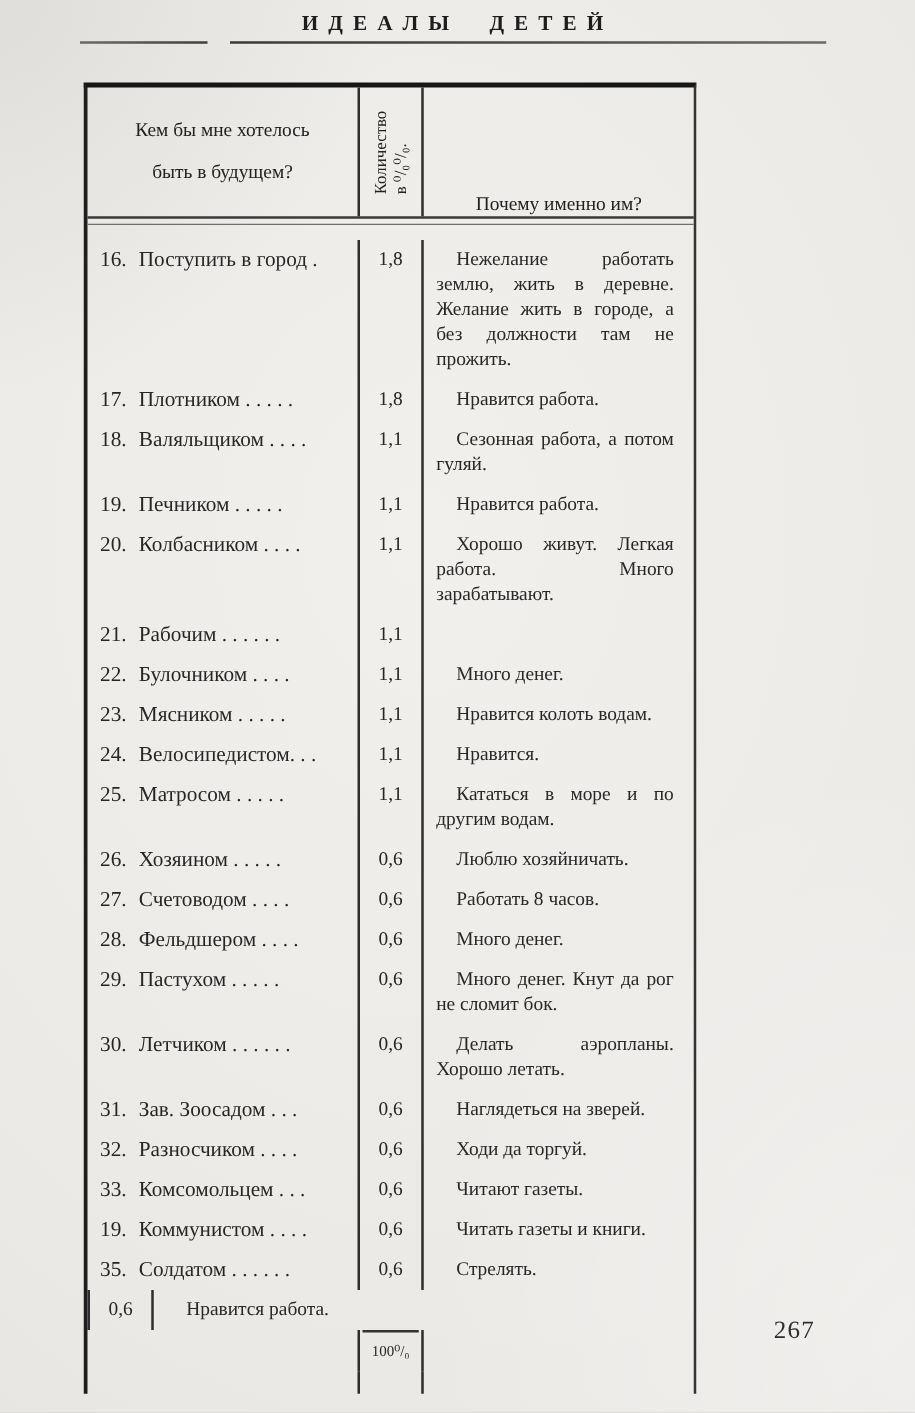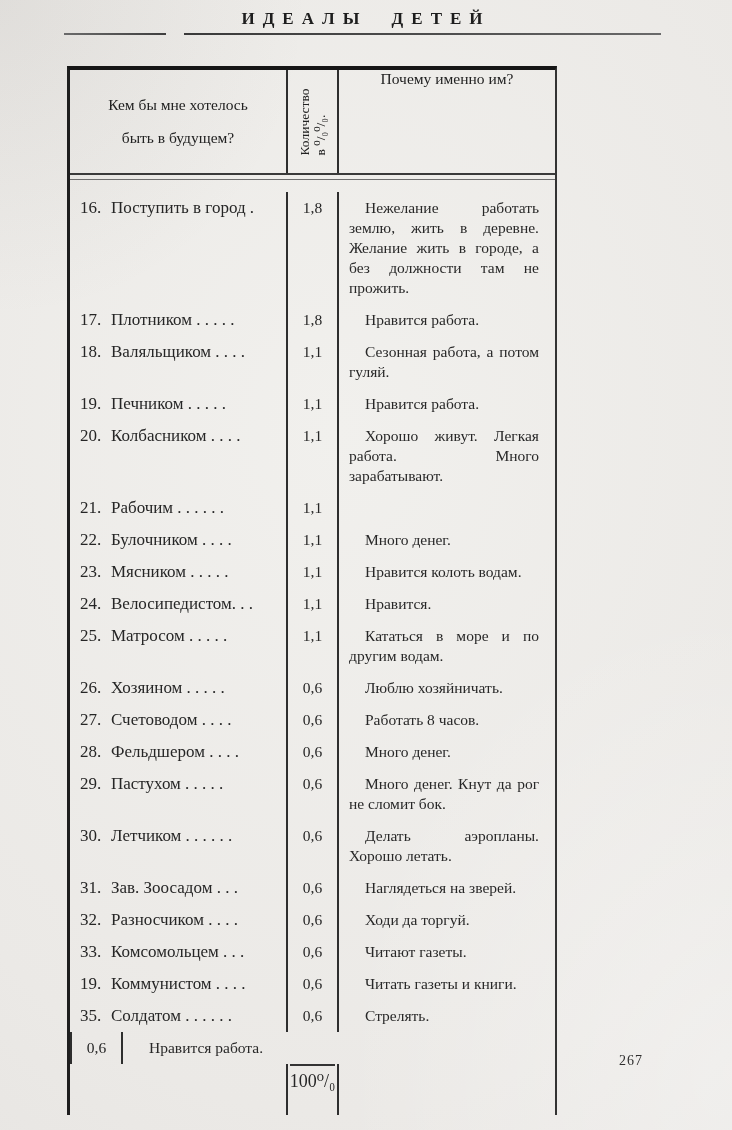--- a/index.html
+++ b/index.html
@@ -42,40 +42,40 @@
   }
   .th2{
     width:53px;position:relative;
     border-left:2px solid #2e2e2e;border-right:2px solid #2e2e2e;
   }
   .vert{
     position:absolute;left:50%;top:50%;
     transform:translate(-50%,-50%) rotate(-90deg);
     font-size:13.5px;line-height:16px;white-space:nowrap;color:#222;
   }
-  .th3{flex:1;display:flex;align-items:flex-start;justify-content:center;font-size:15.5px;color:#222;}
+  .th3{flex:1;display:flex;align-items:flex-end;justify-content:center;font-size:15.5px;color:#222;}
   .double-rule{height:4px;border-top:2px solid #3a3a3a;border-bottom:1px solid #6e6e6e;}
 
   .tbody{padding-top:12px;}
   .row{display:flex;align-items:stretch;}
   .cell{box-sizing:border-box;}
   .c1{width:216px;display:flex;padding:6px 2px 6px 10px;font-size:17px;line-height:20px;}
   .num{width:31px;flex:none;}
   .lab{white-space:nowrap;overflow:hidden;}
   .c2{
     width:53px;text-align:center;padding:6px 0;font-size:15.5px;line-height:20px;
     border-left:2px solid #2e2e2e;border-right:2px solid #2e2e2e;
   }
   .c3{flex:1;padding:6px 16px 6px 10px;font-size:15.5px;line-height:20px;
       text-align:justify;text-indent:16px;color:#282828;}
   .total-row .c2{padding-top:0;}
   .sum-line{height:0;border-top:2px solid #333;margin:0 2px 5px 2px;}
-  .total-val{font-size:18px;}
+  .total-val{font-size:12px;}
   .spacer-row{height:18px;}
-  .page-number{position:absolute;top:1053px;left:619px;font-size:14px;letter-spacing:1px;color:#2e2e2e;}
+  .page-number{position:absolute;top:1053px;left:619px;font-size:20px;letter-spacing:1px;color:#2e2e2e;}
 </style>
 </head>
 <body>
 
 <div class="page">
 
   <div class="running-head">ИДЕАЛЫ ДЕТЕЙ</div>
   <div class="head-rule seg1"></div>
   <div class="head-rule seg2"></div>
 

